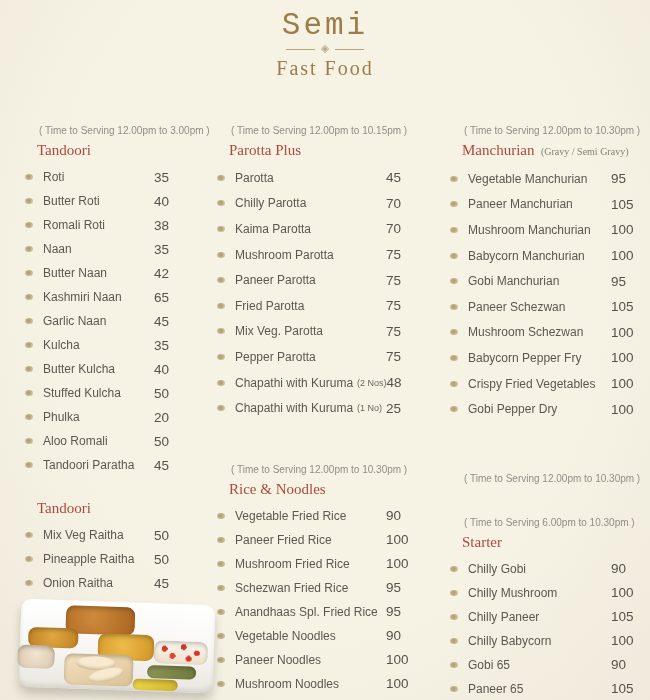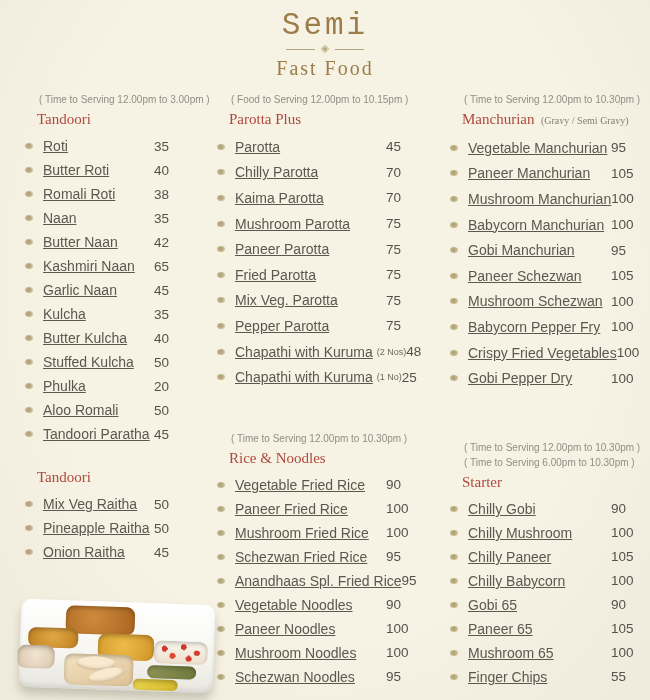--- a/index.html
+++ b/index.html
@@ -32,33 +32,33 @@
 
   
   .menu-col{position:absolute;top:93px;}
   .col1{left:25px;width:153px;}
   .col2{left:217px;width:193px;}
   .col3{left:450px;width:185px;}
   .col1 .menu-section + .menu-section{margin-top:22px;}
   .col2 .menu-section + .menu-section{margin-top:42px;}
   .col3 .menu-section + .menu-section{margin-top:50px;}
 
-  .time-line{font-size:10px;line-height:13px;margin-bottom:2px;color:#928e85;margin-left:14px;white-space:nowrap;}
+  .time-line{font-size:10px;line-height:13px;margin-bottom:2px;color:#928e85;margin-left:14px;white-space:nowrap;margin-top:31px;}
   .section-header{font-size:15px;line-height:19px;margin-top:4px;margin-left:12px;color:#ad4a3d;white-space:nowrap;font-family:Liberation Serif, serif;}
   .section-subtitle{font-size:10px;color:#85806f;margin-left:4px;letter-spacing:0;}
   .items{margin-top:5px;}
   .item-row{display:flex;align-items:center;height:24px;}
   .col2 .menu-section:first-child .item-row,
   .col3 .menu-section:first-child .item-row{height:25.6px;}
   .bullet{
     flex:0 0 auto;width:8px;height:6px;border-radius:50%;
     background:radial-gradient(circle at 45% 45%, #b2a478 20%, #cdc29c 70%, #ded4b2 100%);
     margin-right:10px;
   }
-  .item-name{font-size:14px;white-space:nowrap;color:#5c584f;text-decoration:underline;}
+  .item-name{font-size:12px;white-space:nowrap;color:#5c584f;}
   .item-note{font-size:9px;color:#6d685d;margin-left:4px;white-space:nowrap;}
   .item-price{margin-left:auto;font-size:13.5px;color:#55524b;min-width:24px;}
 
   
   .photo{position:absolute;left:0;top:578px;width:218px;height:122px;}
   .tray{
     position:absolute;left:20px;top:24px;width:194px;height:88px;
     background:linear-gradient(180deg,#ffffff 0%,#f7f6f2 55%,#e8e6df 100%);
     border-radius:10px;transform:rotate(2deg);
     box-shadow:0 7px 10px rgba(90,85,70,.28), inset 0 -3px 4px rgba(0,0,0,.08);
@@ -224,21 +224,21 @@
     <span class="item-name">Onion Raitha</span>
 
     <span class="item-price">45</span>
   </div>
 </div>
   </div>
 </div>
   <div class="menu-col col2">
   <div class="menu-section">
     <div>
-          <div class="time-line">( Food to Serving 12.00pm to 10.15pm )</div>
+          <div class="time-line">( Time to Serving 12.00pm to 10.15pm )</div>
         </div>
     <div class="section-header">
       <span>Parotta Plus</span>
     </div>
     <div class="items">
   <div class="item-row">
     <span class="bullet"></span>
     <span class="item-name">Parotta</span>
 
     <span class="item-price">45</span>

